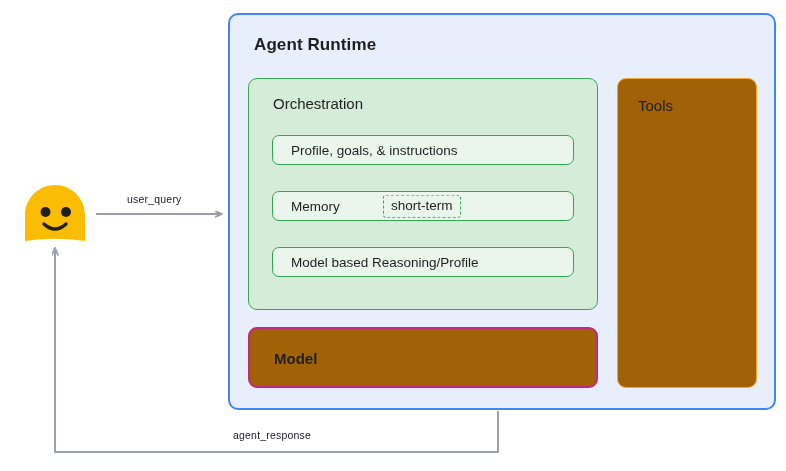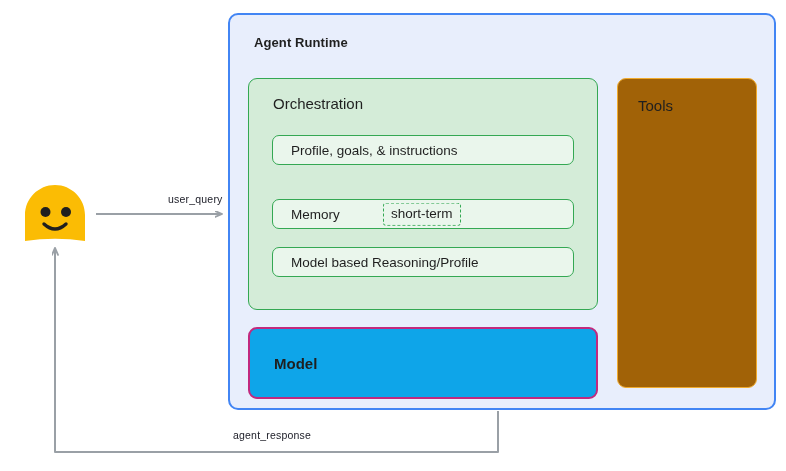--- a/index.html
+++ b/index.html
@@ -32,21 +32,21 @@
     height: 397px;
     box-sizing: border-box;
     background: #e8eefc;
     border: 2px solid #4285f4;
     border-radius: 10px;
   }
   .runtime-title {
     position: absolute;
     left: 24px;
     top: 20px;
-    font-size: 13px;
+    font-size: 17px;
     font-weight: bold;
     letter-spacing: 0.1px;
     color: #1f1f1f;
   }
 
   
   .orchestration-box {
     position: absolute;
     left: 248px;
     top: 78px;
@@ -79,21 +79,21 @@
   .inner-row .row-label {
     position: absolute;
     left: 18px;
     top: 50%;
     transform: translateY(-50%);
     font-size: 13.5px;
     color: #1f1f1f;
     white-space: nowrap;
   }
   #row-profile { top: 135px; }
-  #row-memory  { top: 199px; }
+  #row-memory  { top: 191px; }
   #row-reason  { top: 247px; }
 
   .memory-tags {
     position: absolute;
     left: 110px;
     top: 50%;
     transform: translateY(-50%);
     display: flex;
     gap: 1px;
   }
@@ -107,23 +107,23 @@
     background: transparent;
     white-space: nowrap;
   }
 
   
   .model-box {
     position: absolute;
     left: 248px;
     top: 327px;
     width: 350px;
-    height: 72px;
-    box-sizing: border-box;
-    background: #0ea5e9;
+    height: 61px;
+    box-sizing: border-box;
+    background: #a16207;
     border: 2px solid #c2297e;
     border-radius: 9px;
   }
   .model-title {
     position: absolute;
     left: 24px;
     top: 50%;
     transform: translateY(-50%);
     font-size: 15px;
     font-weight: bold;
@@ -160,21 +160,21 @@
   }
 
   
   .flow-label {
     position: absolute;
     font-size: 10.5px;
     color: #20212b;
     white-space: nowrap;
     letter-spacing: 0.2px;
   }
-  #label-user-query { left: 127px; top: 193px; margin-left: 41px; }
+  #label-user-query { left: 127px; top: 193px; }
   #label-agent-response { left: 233px; top: 429px; }
 </style>
 </head>
 <body>
 
 <div id="canvas">
 
   <svg width="786" height="471" style="position:absolute;left:0;top:0;">
     <defs>
       <marker id="arrowhead" markerWidth="9" markerHeight="9" refX="7.5" refY="3.4" orient="auto" markerUnits="userSpaceOnUse">

